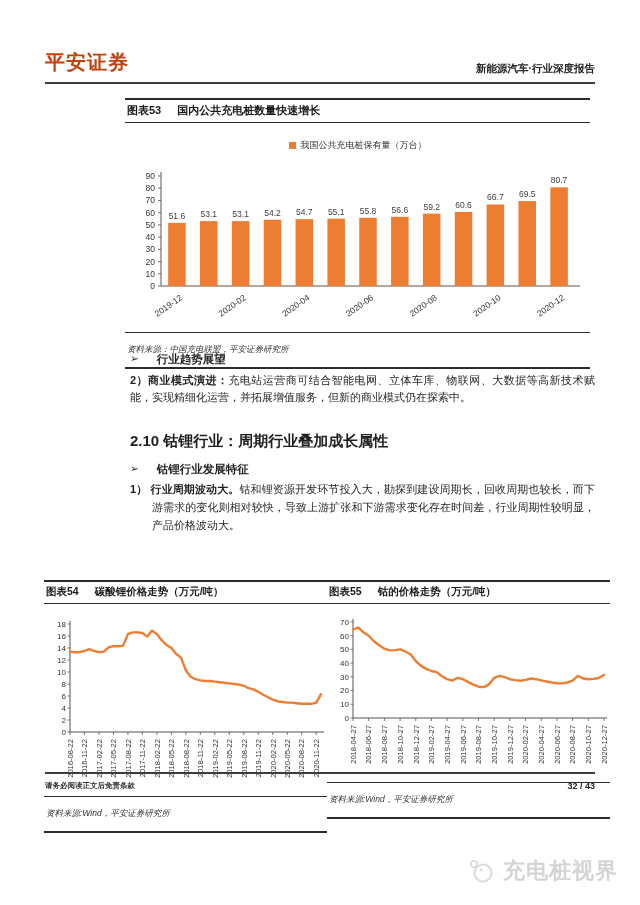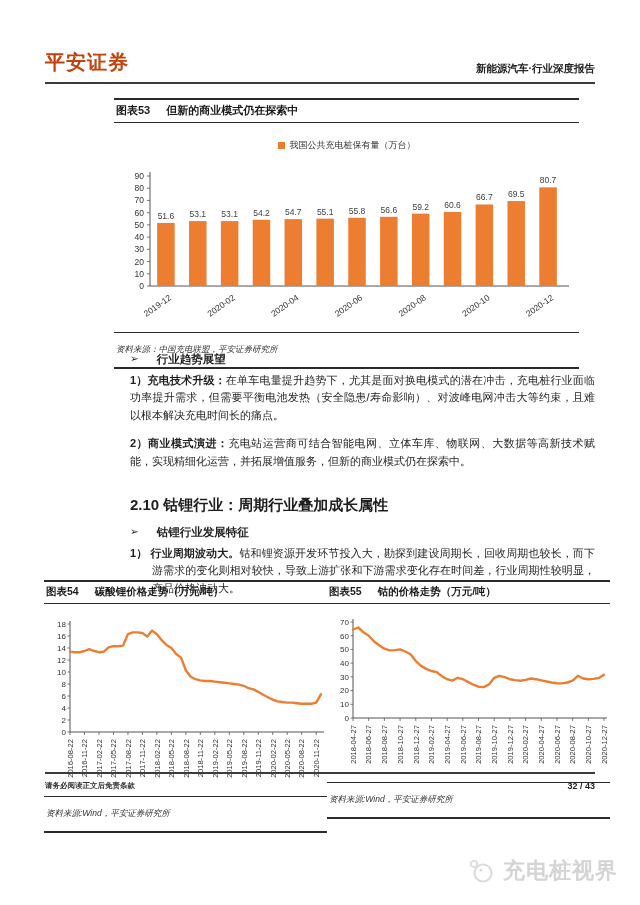--- a/index.html
+++ b/index.html
@@ -17,21 +17,21 @@
   .fig-head{border-top:2px solid #2b2b2b;border-bottom:1px solid #2b2b2b;
             font-size:11px;font-weight:bold;padding:3px 2px 4px;display:flex;align-items:baseline;}
   .fig-head .flabel{margin-right:16px;white-space:nowrap;}
   .fig-src{border-top:1px solid #2b2b2b;border-bottom:2px solid #2b2b2b;
            font-size:8.5px;font-style:italic;color:#333;padding:11px 2px;}
   .legend-row{display:flex;justify-content:center;align-items:center;gap:5px;
               font-size:9px;color:#333;}
   .swatch{width:7px;height:7px;background:#ed7d31;display:inline-block;}
   .legend-line{width:36px;height:2.5px;background:#ed7d31;display:inline-block;}
 
-  .fig53{position:absolute;top:98px;left:114px;width:465px;}
+  .fig53{position:absolute;top:98px;left:125px;width:465px;}
   .fig53 .legend-row{margin-top:16px;}
   .fig53 svg{display:block;margin-top:2px;}
 
   
   .textblock{position:absolute;top:350px;left:130px;width:465px;font-size:11px;
              line-height:1.62;color:#1f1f1f;}
   .arrow-head{display:flex;font-weight:bold;font-size:11.5px;margin:0 0 3px 0;}
   .arrow-head .ar{margin-right:18px;font-size:10.5px;}
   .para{margin:0 0 10px 0;text-align:justify;}
   .lead{font-weight:bold;}
@@ -64,21 +64,21 @@
 <div class="page">
 
   <div class="hdr">
     <div class="logo">平安证券</div>
     <div class="hdr-right">新能源汽车·行业深度报告</div>
   </div>
 
   <section class="fig53">
     <div class="fig-head">
       <span class="flabel">图表53</span>
-      <span>但新的商业模式仍在探索中</span>
+      <span>国内公共充电桩数量快速增长</span>
     </div>
     <div class="legend-row">
       <span class="swatch"></span>
       <span>我国公共充电桩保有量（万台）</span>
     </div>
     <svg id="chart53" width="460" height="178" viewBox="0 0 460 178">
         <text x="30" y="135" text-anchor="end" font-size="8.5" fill="#333">0</text>
         <line x1="33" y1="132" x2="36" y2="132" stroke="#555" stroke-width="0.8"></line>
         <text x="30" y="122.77777777777777" text-anchor="end" font-size="8.5" fill="#333">10</text>
         <line x1="33" y1="119.77777777777777" x2="36" y2="119.77777777777777" stroke="#555" stroke-width="0.8"></line>
@@ -135,21 +135,20 @@
         <text x="440.0769230769231" y="145" text-anchor="end" font-size="8.5" fill="#333" transform="rotate(-35 440.0769230769231 145)">2020-12</text>
       </svg>
     <div class="fig-src">资料来源：中国充电联盟，平安证券研究所</div>
   </section>
 
   <section class="textblock">
     <div class="arrow-head">
       <span class="ar">➢</span>
       <span>行业趋势展望</span>
     </div>
-    <p class="para"><span class="lead">1）充电技术升级：</span><span>在单车电量提升趋势下，尤其是面对换电模式的潜在冲击，充电桩行业面临功率提升需求，但需要平衡电池发热（安全隐患/寿命影响）、对波峰电网冲击大等约束，且难以根本解决充电时间长的痛点。</span></p>
     <p class="para"><span class="lead">2）商业模式演进：</span><span>充电站运营商可结合智能电网、立体车库、物联网、大数据等高新技术赋能，实现精细化运营，并拓展增值服务，但新的商业模式仍在探索中。</span></p>
 
     <div class="sec-title">2.10 钴锂行业：周期行业叠加成长属性</div>
     <div class="arrow-head">
       <span class="ar">➢</span>
       <span>钴锂行业发展特征</span>
     </div>
     <p class="hang"><span class="lead">1） 行业周期波动大。</span><span>钴和锂资源开发环节投入大，勘探到建设周期长，回收周期也较长，而下游需求的变化则相对较快，导致上游扩张和下游需求变化存在时间差，行业周期性较明显，产品价格波动大。</span></p>
   </section>
 

